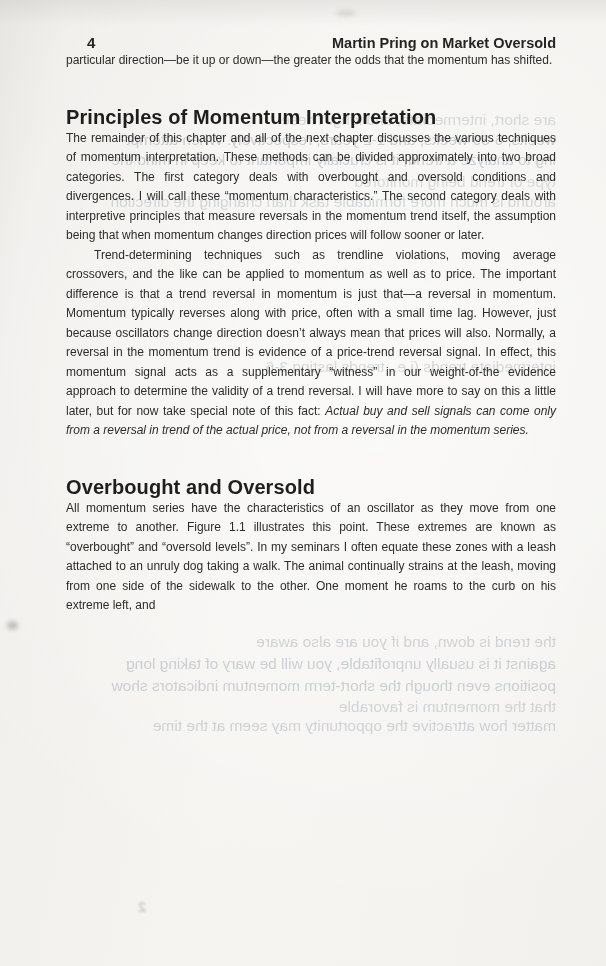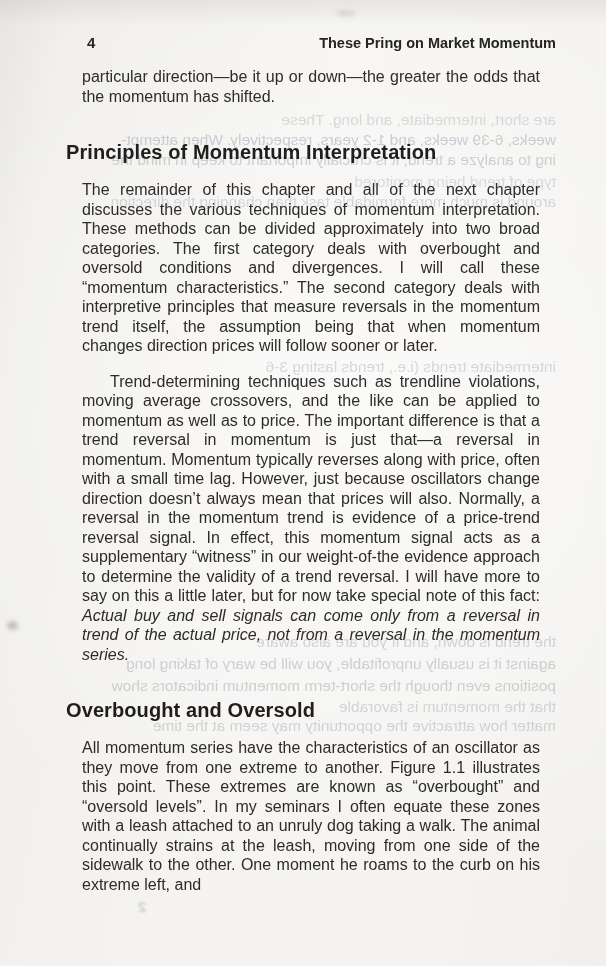--- a/index.html
+++ b/index.html
@@ -75,22 +75,22 @@
     display: flex;
     justify-content: space-between;
     align-items: baseline;
     font-weight: bold;
     font-size: 14.5px;
     color: #262523;
   }
   .folio { padding-left: 21px; font-size: 15px; }
   .intro-para { margin: 30px 0 0 0; }
   p.body-text {
-    margin: 16px;
-    font-size: 16px;
+    margin: 0;
+    font-size: 12px;
     line-height: 19.5px;
     text-align: justify;
     color: #2d2c2a;
   }
   h2.section-heading {
     margin: 34px 0 0 0;
     font-size: 20px;
     line-height: 24px;
     font-weight: bold;
     letter-spacing: 0.1px;
@@ -119,21 +119,21 @@
     <div class="bleed-frag bf-10">matter how attractive the opportunity may seem at the time</div>
     <div class="bleed-pagenum">2</div>
     <div class="edge-dot"></div>
     <div class="top-smudge"></div>
   </div>
 
   <div class="content">
 
     <div class="running-row">
       <span class="folio">4</span>
-      <span>These Pring on Market Momentum</span>
+      <span>Martin Pring on Market Oversold</span>
     </div>
 
     <p class="body-text intro-para">particular direction—be it up or down—the greater the odds that the momentum has shifted.</p>
 
     <h2 class="section-heading">Principles of Momentum Interpretation</h2>
 
     <p class="body-text first-after-heading">The remainder of this chapter and all of the next chapter discusses the various techniques of momentum interpretation. These methods can be divided approximately into two broad categories. The first category deals with overbought and oversold conditions and divergences. I will call these “momentum characteristics.” The second category deals with interpretive principles that measure reversals in the momentum trend itself, the assumption being that when momentum changes direction prices will follow sooner or later.</p>
 
     <p class="body-text indented"><span>Trend-determining techniques such as trendline violations, moving average crossovers, and the like can be applied to momentum as well as to price. The important difference is that a trend reversal in momentum is just that—a reversal in momentum. Momentum typically reverses along with price, often with a small time lag. However, just because oscillators change direction doesn’t always mean that prices will also. Normally, a reversal in the momentum trend is evidence of a price-trend reversal signal. In effect, this momentum signal acts as a supplementary “witness” in our weight-of-the evidence approach to determine the validity of a trend reversal. I will have more to say on this a little later, but for now take special note of this fact: </span><span class="italic-run">Actual buy and sell signals can come only from a reversal in trend of the actual price, not from a reversal in the momentum series.</span></p>
 

